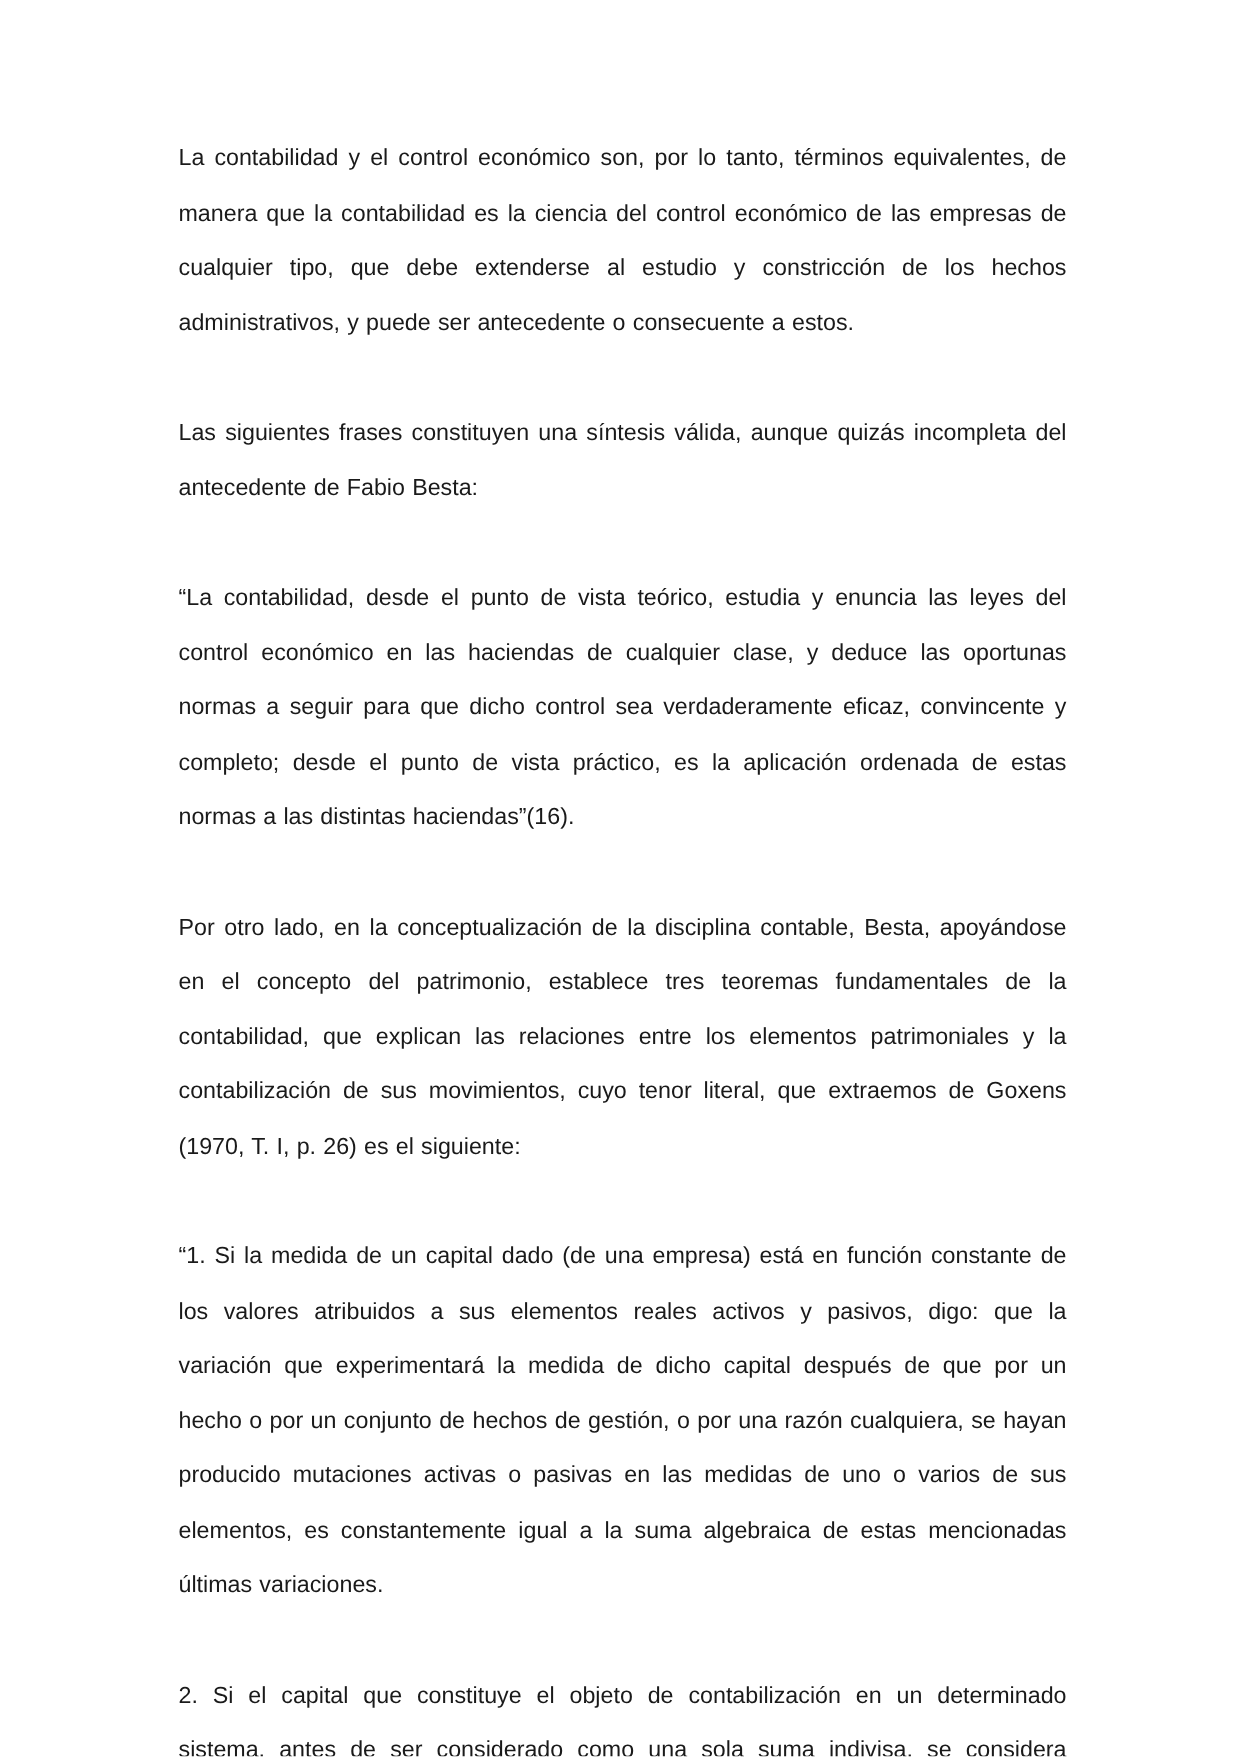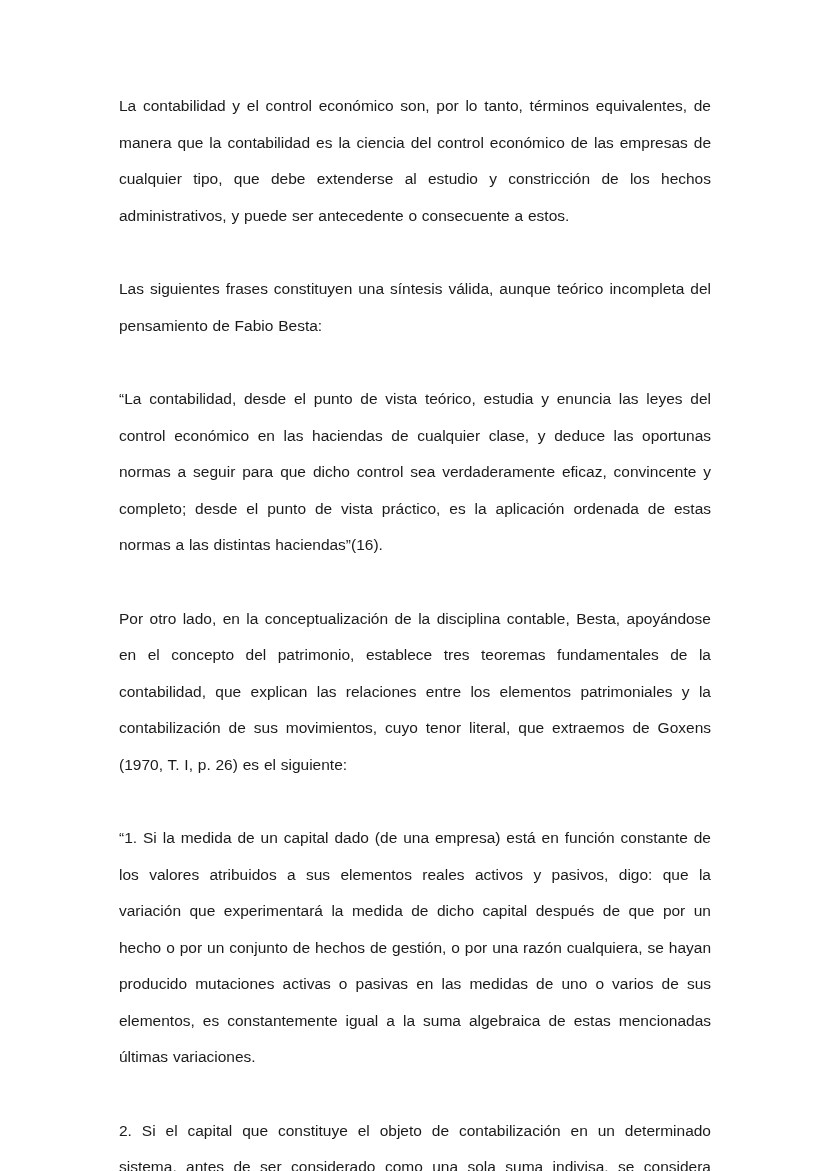--- a/index.html
+++ b/index.html
@@ -37,19 +37,19 @@
   .text-block p:last-child {
     margin-bottom: 0;
   }
 </style>
 </head>
 <body>
 
 <div class="page">
   <div class="text-block">
     <p>La contabilidad y el control económico son, por lo tanto, términos equivalentes, de manera que la contabilidad es la ciencia del control económico de las empresas de cualquier tipo, que debe extenderse al estudio y constricción de los hechos administrativos, y puede ser antecedente o consecuente a estos.</p>
-    <p>Las siguientes frases constituyen una síntesis válida, aunque teórico incompleta del pensamiento de Fabio Besta:</p>
+    <p>Las siguientes frases constituyen una síntesis válida, aunque quizás incompleta del antecedente de Fabio Besta:</p>
     <p>“La contabilidad, desde el punto de vista teórico, estudia y enuncia las leyes del control económico en las haciendas de cualquier clase, y deduce las oportunas normas a seguir para que dicho control sea verdaderamente eficaz, convincente y completo; desde el punto de vista práctico, es la aplicación ordenada de estas normas a las distintas haciendas”(16).</p>
     <p>Por otro lado, en la conceptualización de la disciplina contable, Besta, apoyándose en el concepto del patrimonio, establece tres teoremas fundamentales de la contabilidad, que explican las relaciones entre los elementos patrimoniales y la contabilización de sus movimientos, cuyo tenor literal, que extraemos de Goxens (1970, T. I, p. 26) es el siguiente:</p>
     <p>“1. Si la medida de un capital dado (de una empresa) está en función constante de los valores atribuidos a sus elementos reales activos y pasivos, digo: que la variación que experimentará la medida de dicho capital después de que por un hecho o por un conjunto de hechos de gestión, o por una razón cualquiera, se hayan producido mutaciones activas o pasivas en las medidas de uno o varios de sus elementos, es constantemente igual a la suma algebraica de estas mencionadas últimas variaciones.</p>
     <p>2. Si el capital que constituye el objeto de contabilización en un determinado sistema, antes de ser considerado como una sola suma indivisa, se considera descompuesto en componentes derivados positivos o negativos, en forma tal que también el conjunto de dichos componentes numéricos deba ser constantemente igual a la medida que tendría el antes mencionado capital si este permaneciese no descompuesto, digo: que la mutación o las mutaciones</p>
   </div>
 </div>
 
 </body></html>

